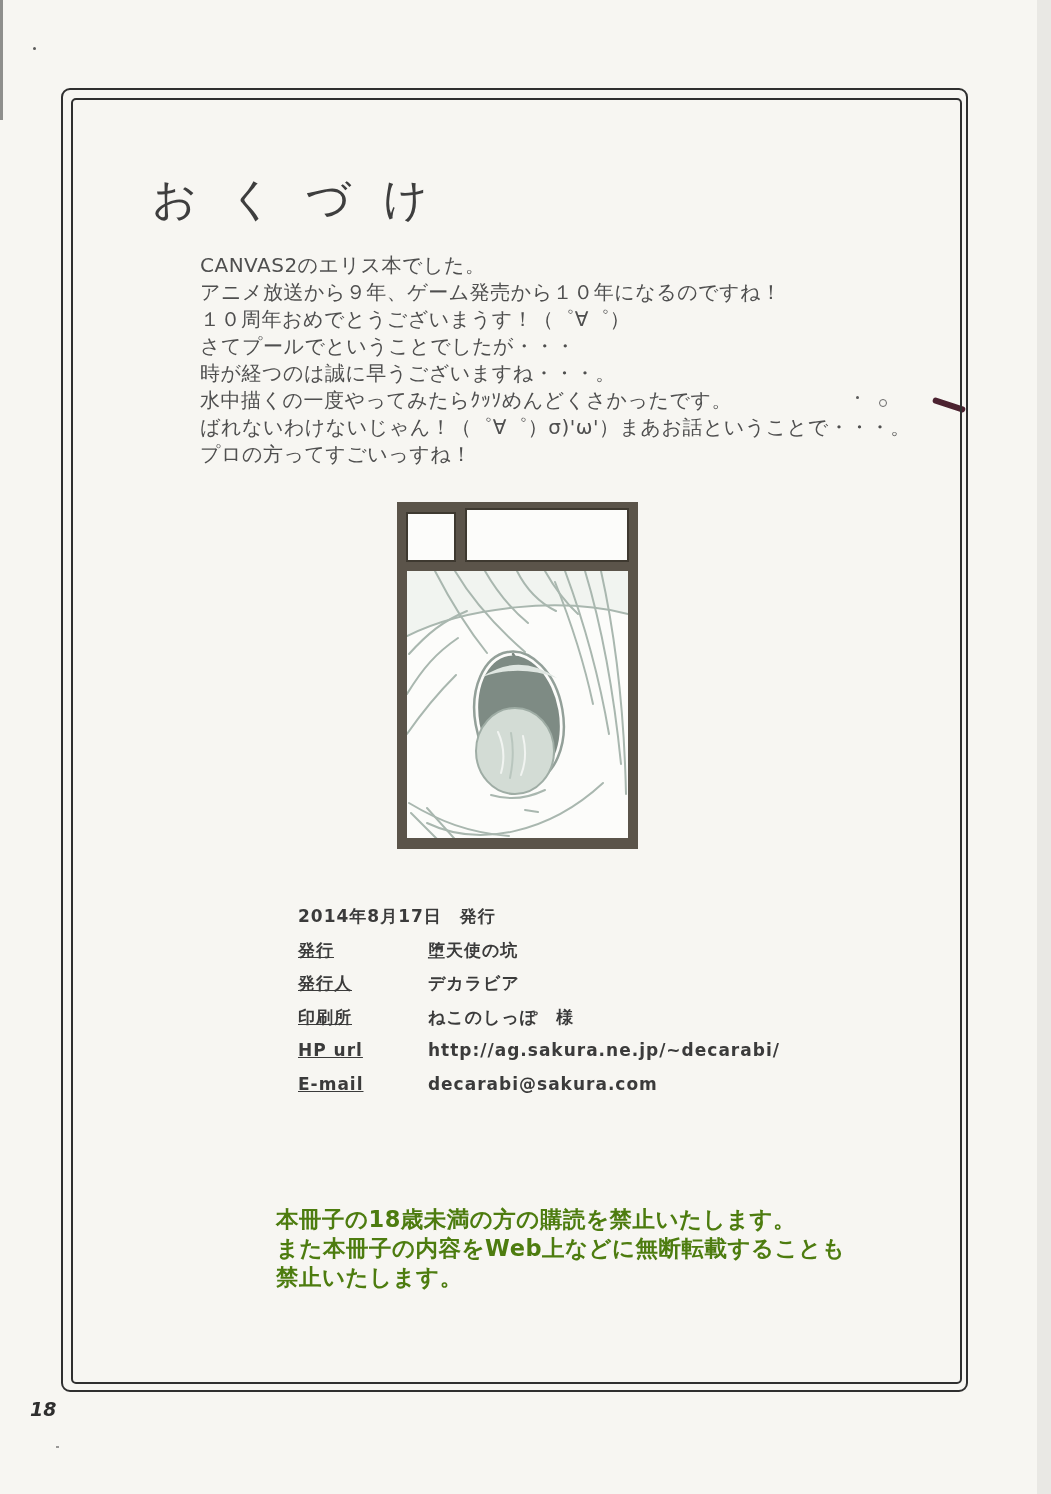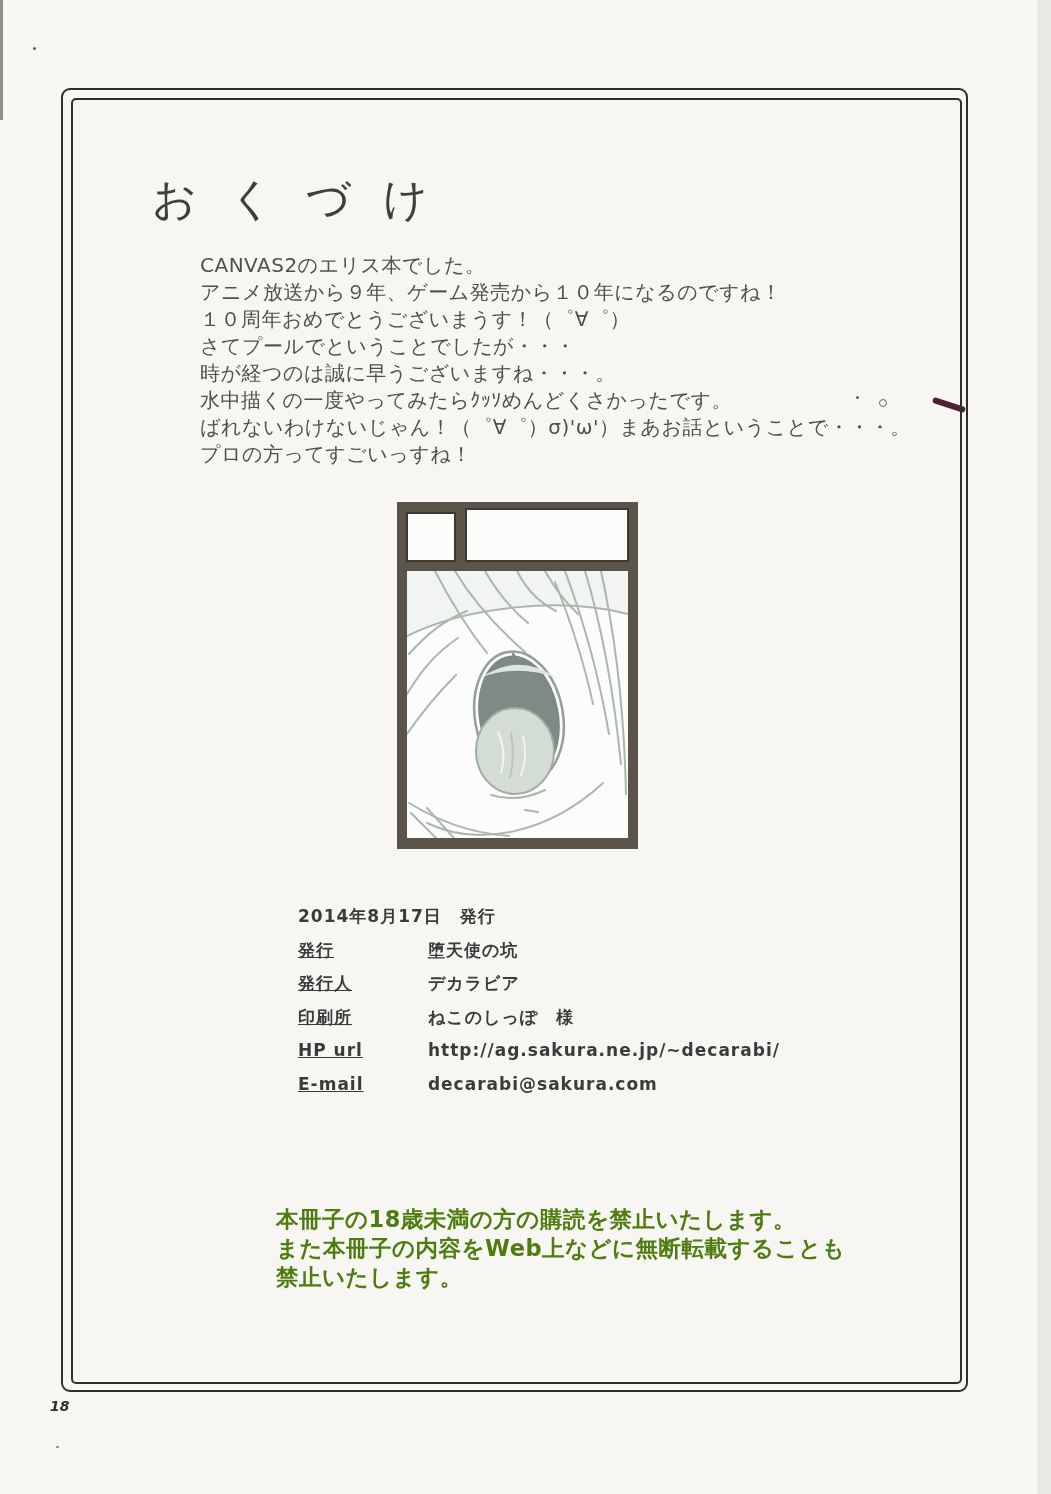--- a/index.html
+++ b/index.html
@@ -80,25 +80,24 @@
     line-height: 29px;
     font-weight: 700;
     color: #4d7c0f;
     letter-spacing: 0.5px;
     white-space: nowrap;
   }
 
   .page-number {
     position: absolute;
     left: 30px; top: 1398px;
-    font-size: 14px;
+    font-size: 19px;
     font-weight: 700;
     font-style: italic;
     color: #2e2e2e;
-    margin-left: 20px;
   }
 
   
   .edge-sliver {
     position: absolute;
     left: 0; top: 0;
     width: 3px; height: 120px;
     background: #3a3a3a;
     opacity: 0.55;
   }

